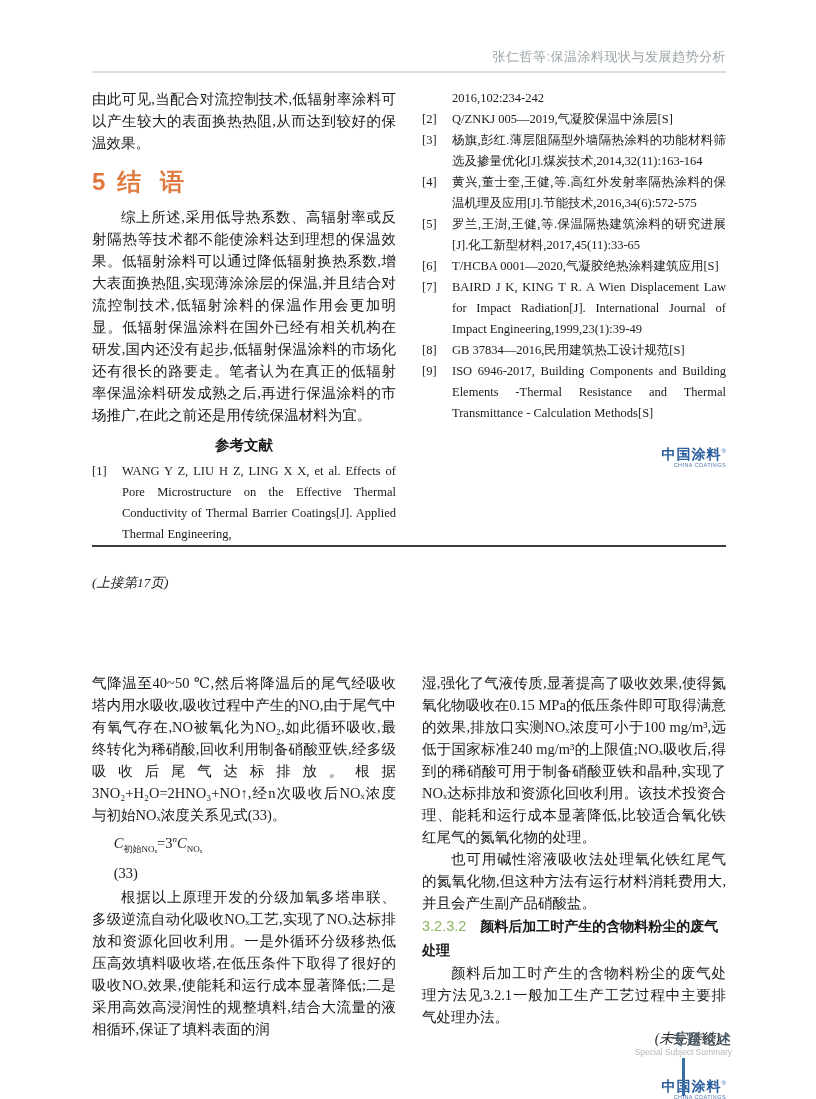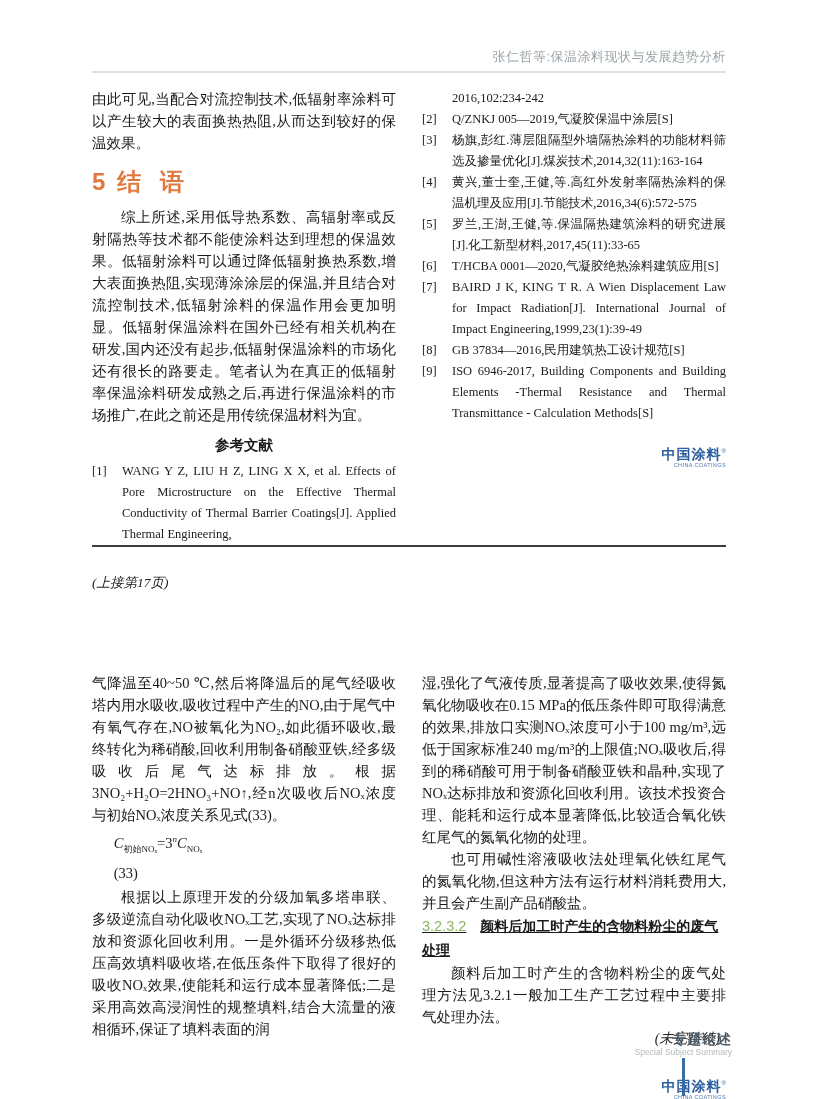--- a/index.html
+++ b/index.html
@@ -78,21 +78,21 @@
     display:flex;justify-content:space-between;
     font-size:14.5px;line-height:24px;margin:1px 0;
     padding-left:1.5em;
     flex-direction:column;
   }
   .formula .var{font-style:italic;font-family:"Liberation Serif","DejaVu Serif",serif;}
   .formula sub{font-size:9px;}
   .formula sup{font-size:9px;font-style:italic;}
   
   .h-sub{
-    margin:0;font-size:14.5px;line-height:24px;text-decoration:underline;
+    margin:0;font-size:14.5px;line-height:24px;
   }
   .h-sub .num{
     font-family:"Liberation Sans","DejaVu Sans",sans-serif;
     color:#8db461;margin-right:14px;
   }
   .h-sub .ttl{font-weight:bold;font-family:"Liberation Sans","DejaVu Sans",sans-serif;font-size:14px;}
   .tbc{
     margin:2px 6px 0 0;text-align:right;
     font-size:14px;font-style:italic;color:#222;
   }

